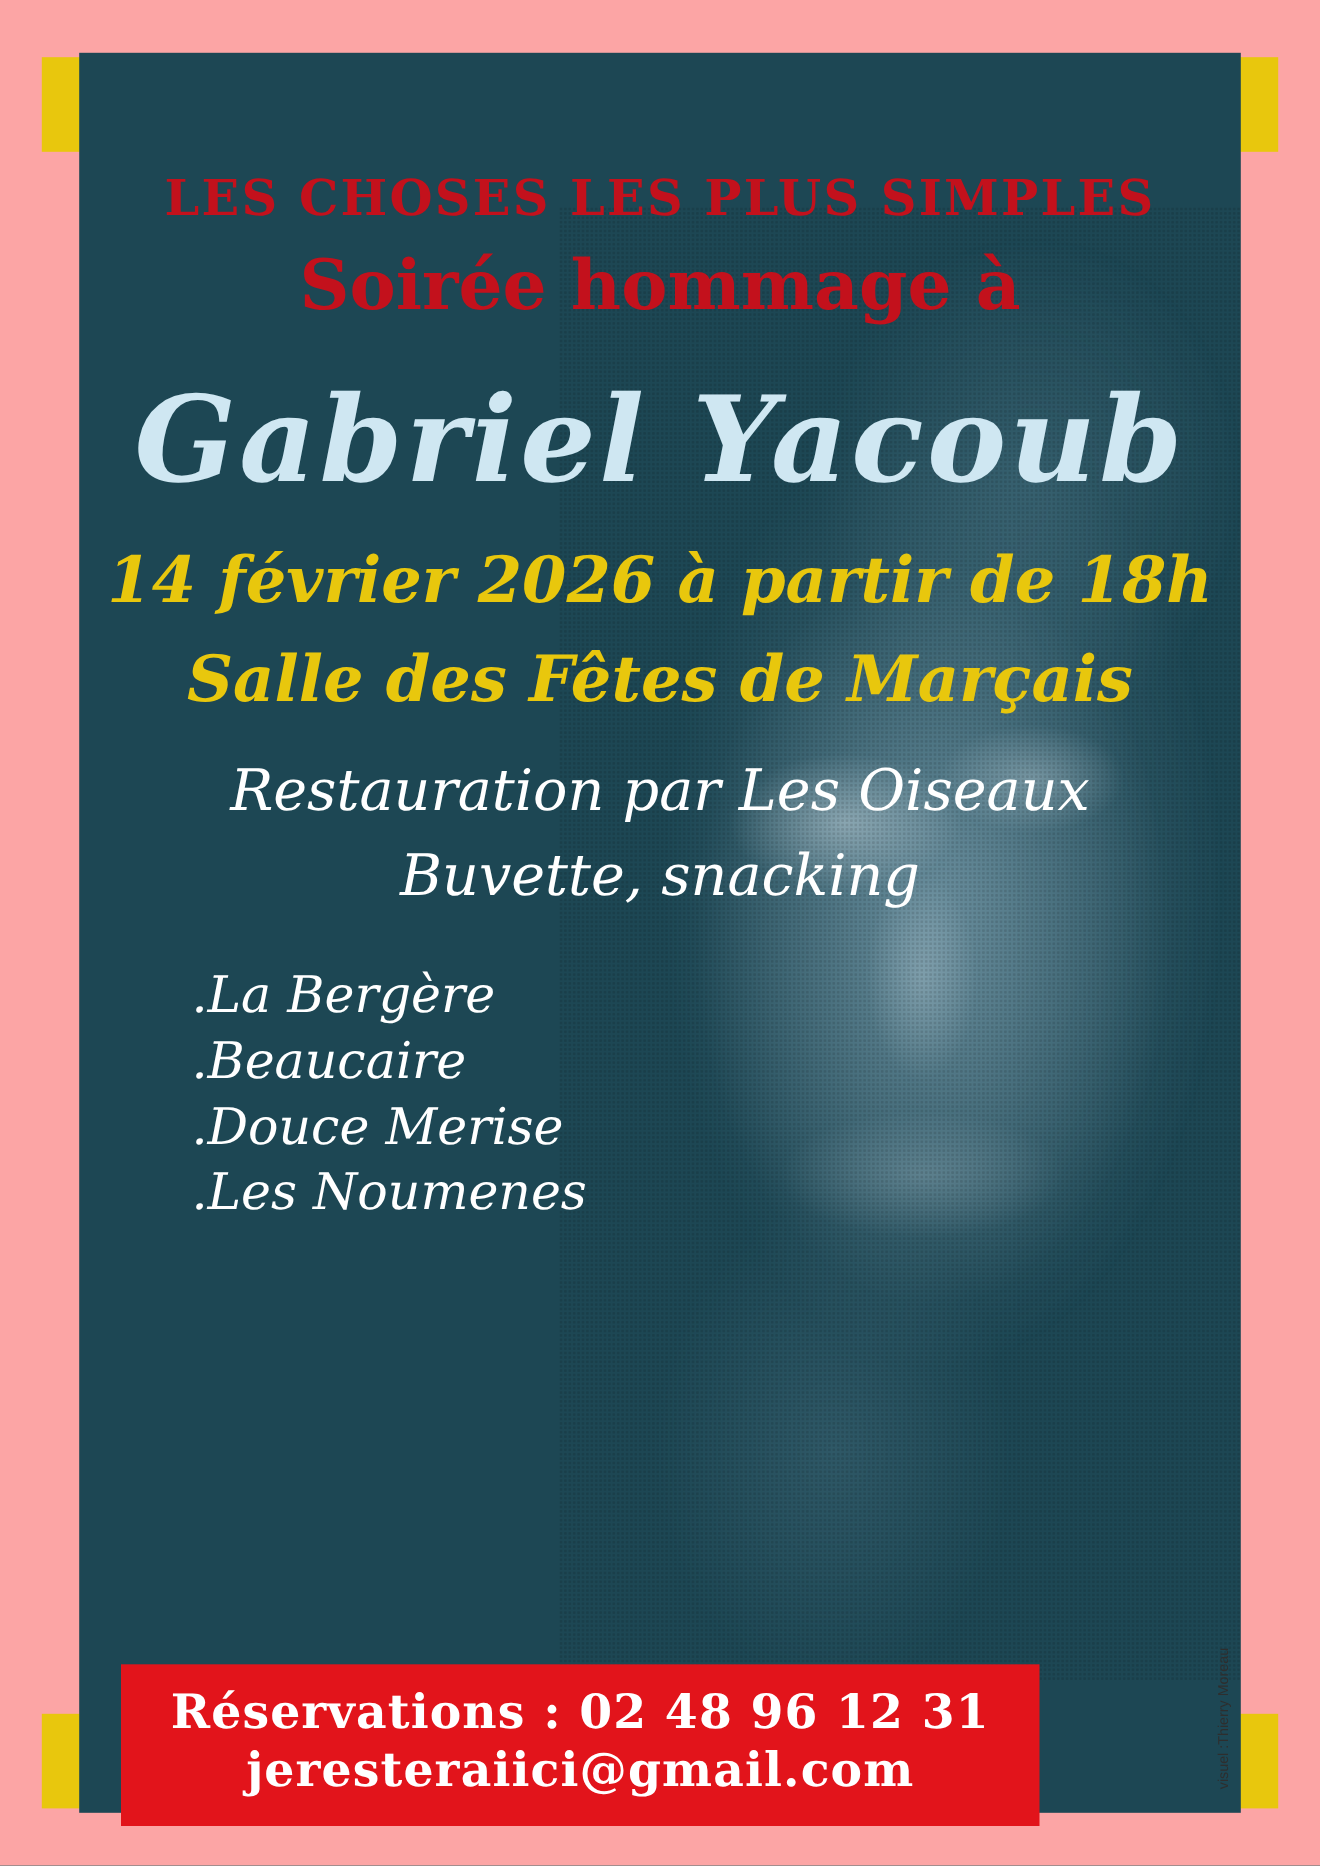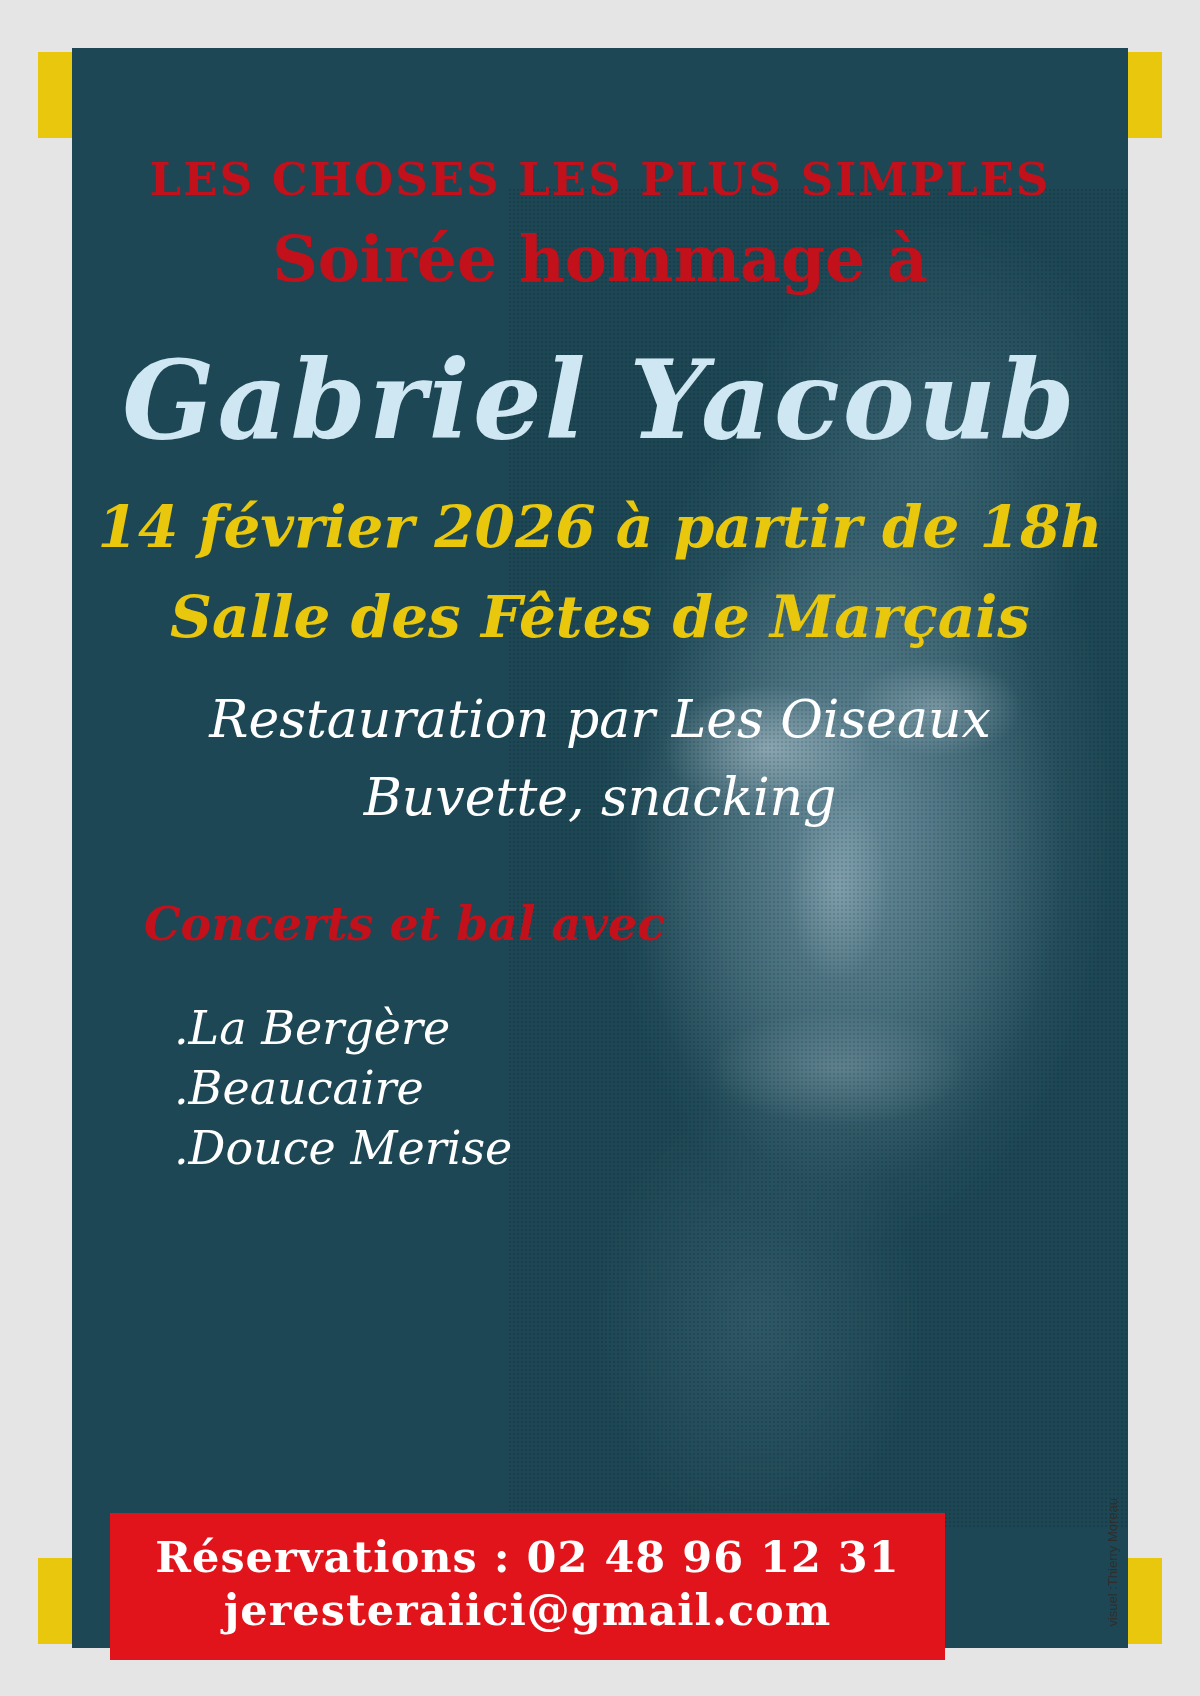--- a/index.html
+++ b/index.html
@@ -11,21 +11,21 @@
     width: 1200px;
     height: 1696px;
     font-family: "Liberation Serif", serif;
     overflow: hidden;
   }
 
   .poster {
     position: relative;
     width: 1200px;
     height: 1696px;
-    background: #e5e5e5;
+    background: #fca5a5;
   }
 
   
   .corner {
     position: absolute;
     width: 78px;
     height: 86px;
     background: #e8c70d;
     z-index: 2;
   }
@@ -208,26 +208,26 @@
 
     <div class="content">
       <div class="line title-main">LES CHOSES LES PLUS SIMPLES</div>
       <div class="line subtitle">Soirée hommage à</div>
       <div class="line artist">Gabriel Yacoub</div>
       <div class="line date">14 février 2026 à partir de 18h</div>
       <div class="line venue">Salle des Fêtes de Marçais</div>
       <div class="line food1">Restauration par Les Oiseaux</div>
       <div class="line food2">Buvette, snacking</div>
 
-      <div class="concerts">Concerts et bal avec</div>
 
       <ul class="acts">
         <li>.La Bergère</li>
         <li>.Beaucaire</li>
         <li>.Douce Merise</li>
+        <li>.Les Noumenes</li>
       </ul>
     </div>
 
     <div class="credit">visuel :Thierry Moreau</div>
   </div>
 
   <div class="reservation">
     <div>Réservations : 02 48 96 12 31</div>
     <div>jeresteraiici@gmail.com</div>
   </div>

